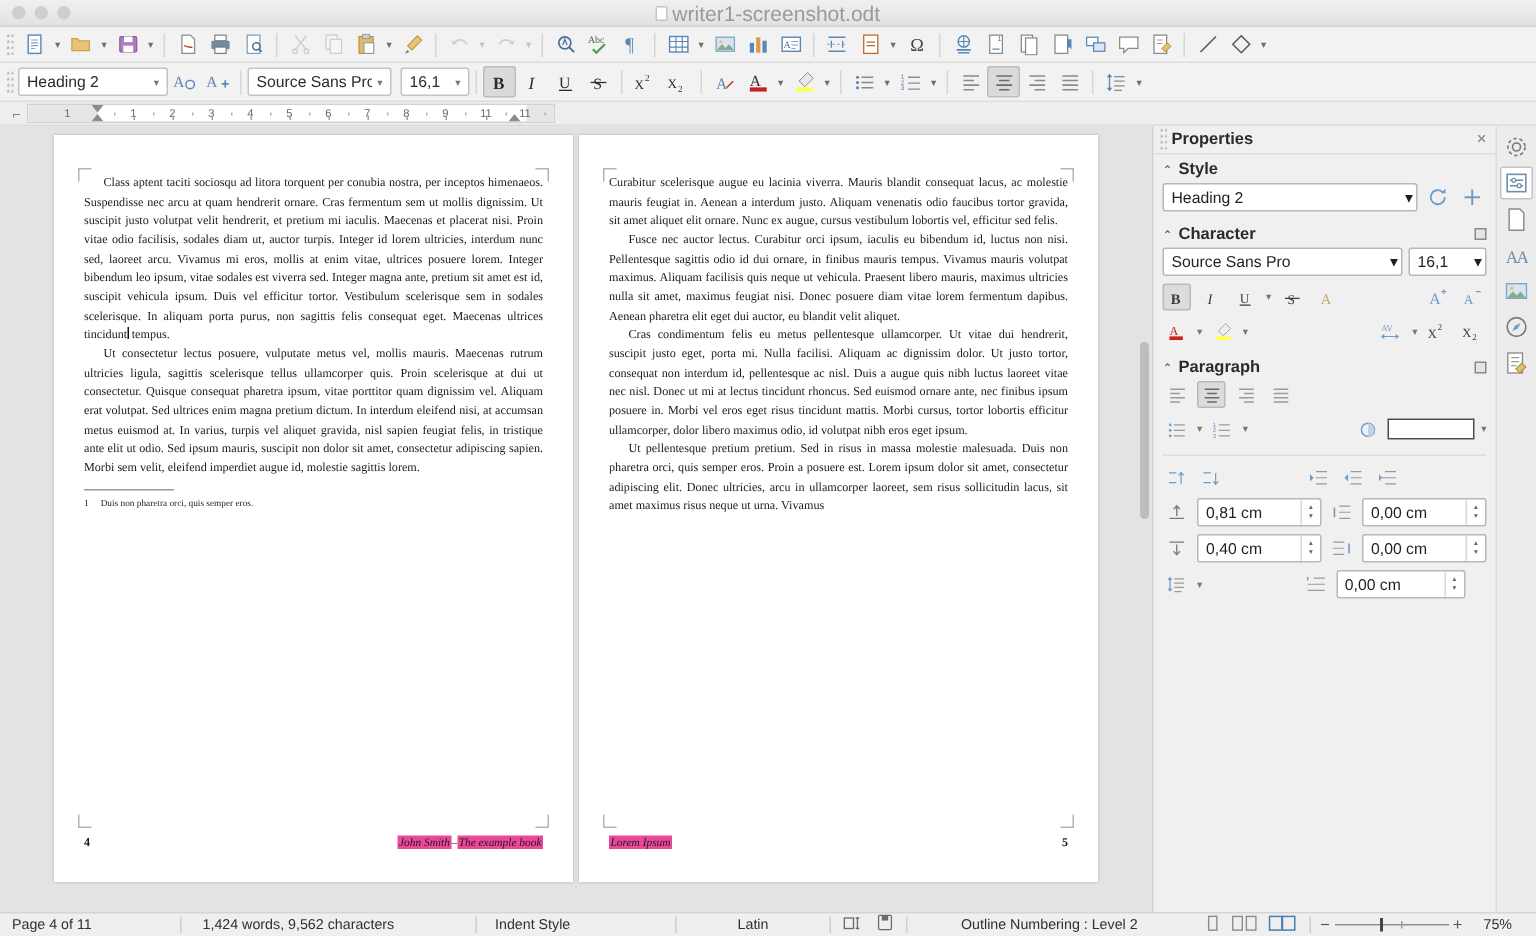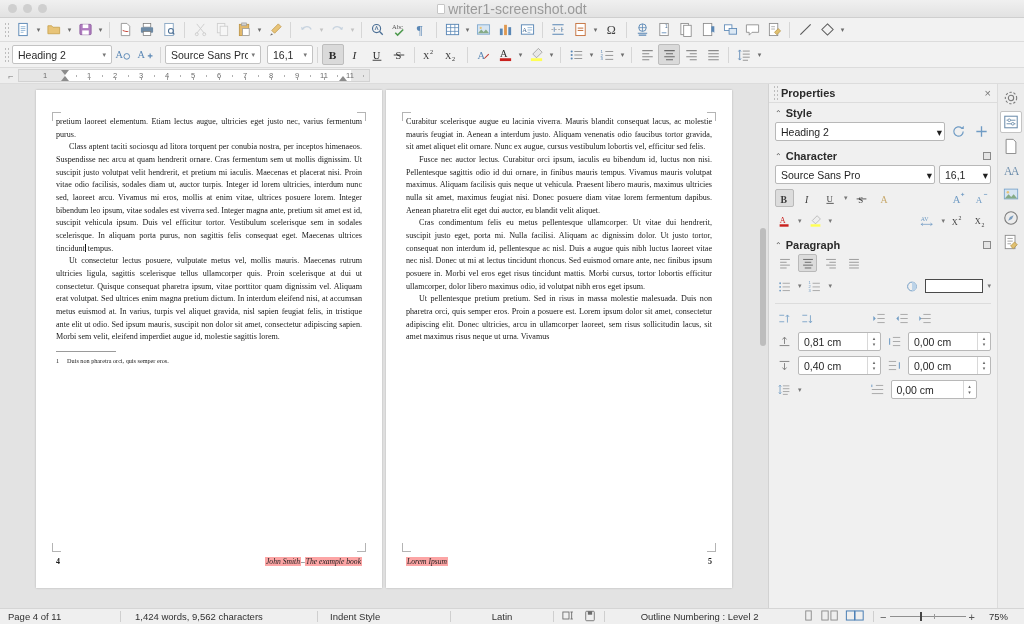--- a/index.html
+++ b/index.html
@@ -128,21 +128,21 @@
   .fnote {
     font-size: 6.2px; line-height: 9px; color: #232323;
     display: flex; gap: 8px;
   }
   .footer {
     position: absolute; left: 20px; right: 20px; bottom: 22px;
     display: flex; align-items: baseline; font-size: 7.6px;
     font-style: italic; color: #1a1a1a;
   }
   .pgnum { font-weight: bold; font-style: normal; font-size: 8px; }
-  .fld { background: #fca5a5; padding: 0 1px; }
+  .fld { background: #ec4899; padding: 0 1px; }
   .cursor {
     display: inline-block; width: 1px; height: 8px; background: #111;
     vertical-align: -1px;
   }
   .vscroll {
     position: absolute; right: 1px; top: 4px; width: 8px; bottom: 4px;
   }
   .vthumb {
     position: absolute; left: 1px; width: 6px; top: 140px; height: 118px;
     background: #bdbdbd; border-radius: 3px;
@@ -669,21 +669,20 @@
 
   <div class="docarea">
     <div class="pages">
 
       <div class="page">
         <div class="corner c-tl"></div>
         <div class="corner c-tr"></div>
         <div class="corner c-bl"></div>
         <div class="corner c-br"></div>
 
-        <p class="p">pretium laoreet elementum. Etiam lectus augue, ultricies eget justo nec, varius fermentum purus.</p>
         <p class="p ind"><span>Class aptent taciti sociosqu ad litora torquent per conubia nostra, per inceptos himenaeos. Suspendisse nec arcu at quam hendrerit ornare. Cras fermentum sem ut mollis dignissim. Ut suscipit justo volutpat velit hendrerit, et pretium mi iaculis. Maecenas et placerat nisi. Proin vitae odio facilisis, sodales diam ut, auctor turpis. Integer id lorem ultricies, interdum nunc sed, laoreet arcu. Vivamus mi eros, mollis at enim vitae, ultrices posuere lorem. Integer bibendum leo ipsum, vitae sodales est viverra sed. Integer magna ante, pretium sit amet est id, suscipit vehicula ipsum. Duis vel efficitur tortor. Vestibulum scelerisque sem in sodales scelerisque. In aliquam porta purus, non sagittis felis consequat eget. Maecenas ultrices tincidunt</span><span class="cursor"></span><span> tempus.</span></p>
 
         <p class="p ind">Ut consectetur lectus posuere, vulputate metus vel, mollis mauris. Maecenas rutrum ultricies ligula, sagittis scelerisque tellus ullamcorper quis. Proin scelerisque at dui ut consectetur. Quisque consequat pharetra ipsum, vitae porttitor quam dignissim vel. Aliquam erat volutpat. Sed ultrices enim magna pretium dictum. In interdum eleifend nisi, at accumsan metus euismod at. In varius, turpis vel aliquet gravida, nisl sapien feugiat felis, in tristique ante elit ut odio. Sed ipsum mauris, suscipit non dolor sit amet, consectetur adipiscing sapien. Morbi sem velit, eleifend imperdiet augue id, molestie sagittis lorem.</p>
 
         <div class="fnote-rule"></div>
         <div class="fnote">
           <span>1</span>
           <span>Duis non pharetra orci, quis semper eros.</span>
         </div>
 

